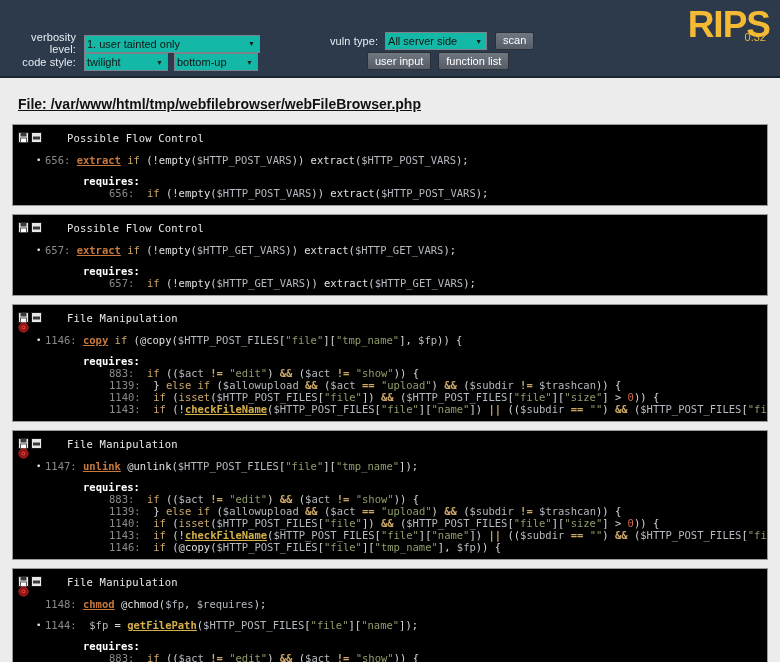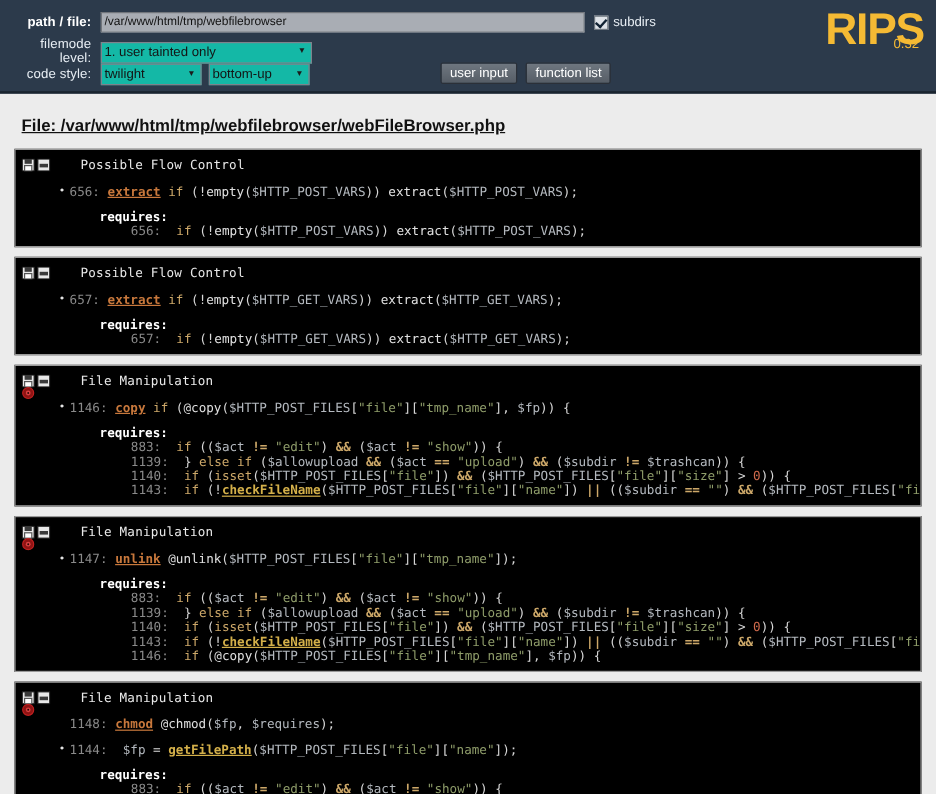--- a/index.html
+++ b/index.html
@@ -144,21 +144,21 @@
   .icons { display: flex; gap: 2px; align-items: center; }
   .ico { width: 11px; height: 11px; display: block; }
   .bugico { position: absolute; left: 5px; top: 17px; width: 11px; height: 11px; }
 
   .blocktitle {
     color: #e9e9e9; font-size: 10.5px;
     margin-left: 25px; letter-spacing: 0.2px;
     font-family: "DejaVu Sans Mono", monospace;
   }
 
-  .entry { padding-left: 36px; margin-top: 9px; white-space: pre; }
+  .entry { padding-left: 23px; margin-top: 9px; white-space: pre; }
   .entry .bullet {
     display: inline-block; width: 9px;
     color: #e6e6e6; font-size: 9px;
     vertical-align: 1px;
   }
   .ln { color: #8a8a8a; }
   .fname { color: #c8783c; text-decoration: underline; font-weight: bold; }
   .fname2 { color: #d4b04a; text-decoration: underline; font-weight: bold; }
 
   .requires-wrap { padding-left: 70px; margin-top: 9px; white-space: pre; }
@@ -173,39 +173,41 @@
   .op   { color: #d8d8d8; }
   .fn   { color: #e0e0e0; }
   .and  { color: #cda869; font-weight: bold; }
   .plain{ color: #d8d8d8; }
 </style>
 </head>
 <body>
 
 <div id="header">
 
-  <div class="hdr-row" style="left:14px; top:10px;">
-    <span class="hdr-label" style="width:62px;">path / file:</span>
-    <input class="path" type="text" style="margin-left: 8px;" value="/var/www/html/tmp/webfilebrowser">
-    <span class="chk" style="margin-left:8px;">
-      <span class="chkbox"></span>
-      <span>subdirs</span>
-    </span>
-  </div>
 
   <div class="hdr-row" style="left:14px; top:31px;">
-    <span class="hdr-label plain" style="width:62px;">filemode level:</span>
+    <span class="hdr-label plain" style="width:62px;">verbosity level:</span>
     <span class="selwrap" style="margin-left:8px;">
       <select class="sel" style="width:176px;">
         <option>1. user tainted only</option>
       </select>
       <span class="arrow">▼</span>
     </span>
   </div>
 
+  <div class="hdr-row" style="left:330px; top:31px;">
+    <span class="hdr-label plain">vuln type:</span>
+    <span class="selwrap" style="margin-left:7px;">
+      <select class="sel" style="width:102px;">
+        <option>All server side</option>
+      </select>
+      <span class="arrow">▼</span>
+    </span>
+    <button class="gbtn" style="margin-left:8px;">scan</button>
+  </div>
 
   <div class="hdr-row" style="left:14px; top:52px;">
     <span class="hdr-label plain" style="width:62px;">code style:</span>
     <span class="selwrap" style="margin-left:8px;">
       <select class="sel" style="width:84px;">
         <option>twilight</option>
       </select>
       <span class="arrow">▼</span>
     </span>
     <span class="selwrap" style="margin-left:6px;">

